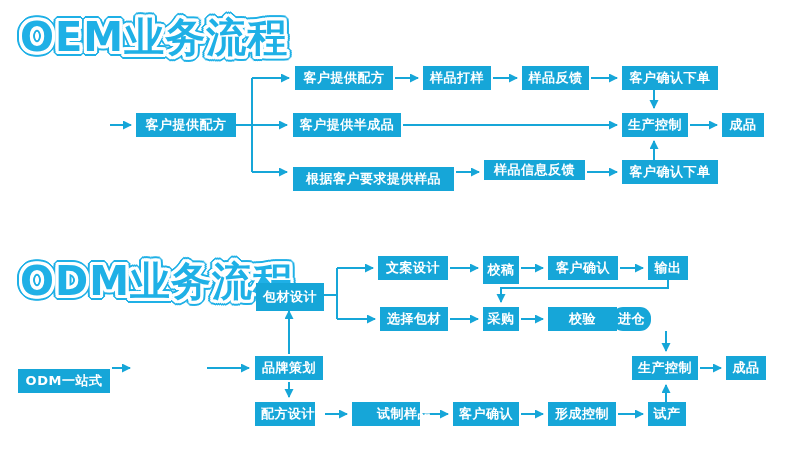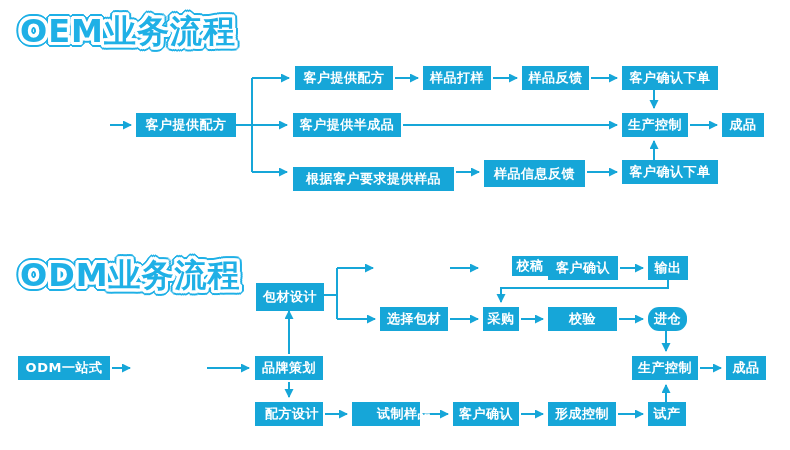--- a/index.html
+++ b/index.html
@@ -6,21 +6,21 @@
     --accent:#16a6d8;
     --title-color:#1fb0e6;
   }
   html,body{margin:0;padding:0;background:#fff;}
   .canvas{
     position:relative;width:790px;height:450px;background:#fff;overflow:hidden;
     font-family:"DejaVu Sans","Liberation Sans",sans-serif;
   }
   .flow-title{
     position:absolute;white-space:nowrap;
-    font-size:32px;font-weight:800;letter-spacing:1px;
+    font-size:40px;font-weight:800;letter-spacing:1px;
     color:var(--title-color);
     text-shadow:
       
       -3px 0 0 #fff, 3px 0 0 #fff, 0 -3px 0 #fff, 0 3px 0 #fff,
       -2px -2px 0 #fff, 2px -2px 0 #fff, -2px 2px 0 #fff, 2px 2px 0 #fff,
       -3px -2px 0 #fff, 3px -2px 0 #fff, -3px 2px 0 #fff, 3px 2px 0 #fff,
       -2px -3px 0 #fff, 2px -3px 0 #fff, -2px 3px 0 #fff, 2px 3px 0 #fff,
       
       -5px 0 0 var(--title-color), 5px 0 0 var(--title-color),
       0 -5px 0 var(--title-color), 0 5px 0 var(--title-color),
@@ -102,40 +102,41 @@
   <div class="node" style="left:295px;top:66px;width:98px;height:24px;">客户提供配方</div>
   <div class="node" style="left:423px;top:66px;width:68px;height:24px;">样品打样</div>
   <div class="node" style="left:522px;top:66px;width:67px;height:24px;">样品反馈</div>
   <div class="node" style="left:622px;top:66px;width:96px;height:24px;">客户确认下单</div>
 
   <div class="node" style="left:293px;top:113px;width:108px;height:24px;">客户提供半成品</div>
   <div class="node" style="left:622px;top:113px;width:66px;height:24px;">生产控制</div>
   <div class="node" style="left:722px;top:113px;width:42px;height:24px;">成品</div>
 
   <div class="node" style="left:293px;top:167px;width:161px;height:24px;">根据客户要求提供样品</div>
-  <div class="node" style="left:484px;top:160px;width:101px;height:27px;">样品信息反馈</div>
+  <div class="node" style="left:484px;top:160px;width:101px;height:20px;">样品信息反馈</div>
   <div class="node" style="left:622px;top:160px;width:96px;height:24px;">客户确认下单</div>
 
   <div class="flow-title" style="left:20px;top:254px;">ODM业务流程</div>
 
-  <div class="node" style="left:483px;top:256px;width:36px;height:20px;margin-left:29px;">校稿</div>
+  <div class="node" style="left:378px;top:256px;width:70px;height:24px;">文案设计</div>
+  <div class="node" style="left:483px;top:256px;width:36px;height:28px;">校稿</div>
   <div class="node" style="left:548px;top:256px;width:70px;height:24px;">客户确认</div>
   <div class="node" style="left:648px;top:256px;width:40px;height:24px;">输出</div>
 
   <div class="node" style="left:256px;top:283px;width:68px;height:28px;">包材设计</div>
 
   <div class="node" style="left:380px;top:307px;width:68px;height:24px;">选择包材</div>
   <div class="node" style="left:483px;top:307px;width:36px;height:24px;">采购</div>
   <div class="node" style="left:548px;top:307px;width:69px;height:24px;">校验</div>
-  <div class="node" style="left:648px;top:307px;width:39px;height:24px;border-radius:11px;">进仓</div>
+  <div class="node" style="left:612px;top:307px;width:39px;height:24px;border-radius:11px;">进仓</div>
 
-  <div class="node" style="left:18px;top:356px;width:92px;height:24px;">ODM一站式</div>
+  <div class="node" style="left:18px;top:369px;width:92px;height:24px;">ODM一站式</div>
   <div class="node" style="left:255px;top:356px;width:68px;height:24px;">品牌策划</div>
   <div class="node" style="left:632px;top:356px;width:66px;height:24px;">生产控制</div>
   <div class="node" style="left:726px;top:356px;width:40px;height:24px;">成品</div>
 
-  <div class="node" style="left:255px;top:402px;width:68px;height:24px;padding-left:6px;">配方设计</div>
+  <div class="node" style="left:255px;top:402px;width:60px;height:24px;padding-left:6px;">配方设计</div>
   <div class="node" style="left:352px;top:402px;width:68px;height:24px;padding-left:36px;">试制样品</div>
   <div class="node" style="left:453px;top:402px;width:66px;height:24px;">客户确认</div>
   <div class="node" style="left:548px;top:402px;width:68px;height:24px;">形成控制</div>
   <div class="node" style="left:648px;top:402px;width:38px;height:24px;">试产</div>
 
 </div>
 
 </body></html>

